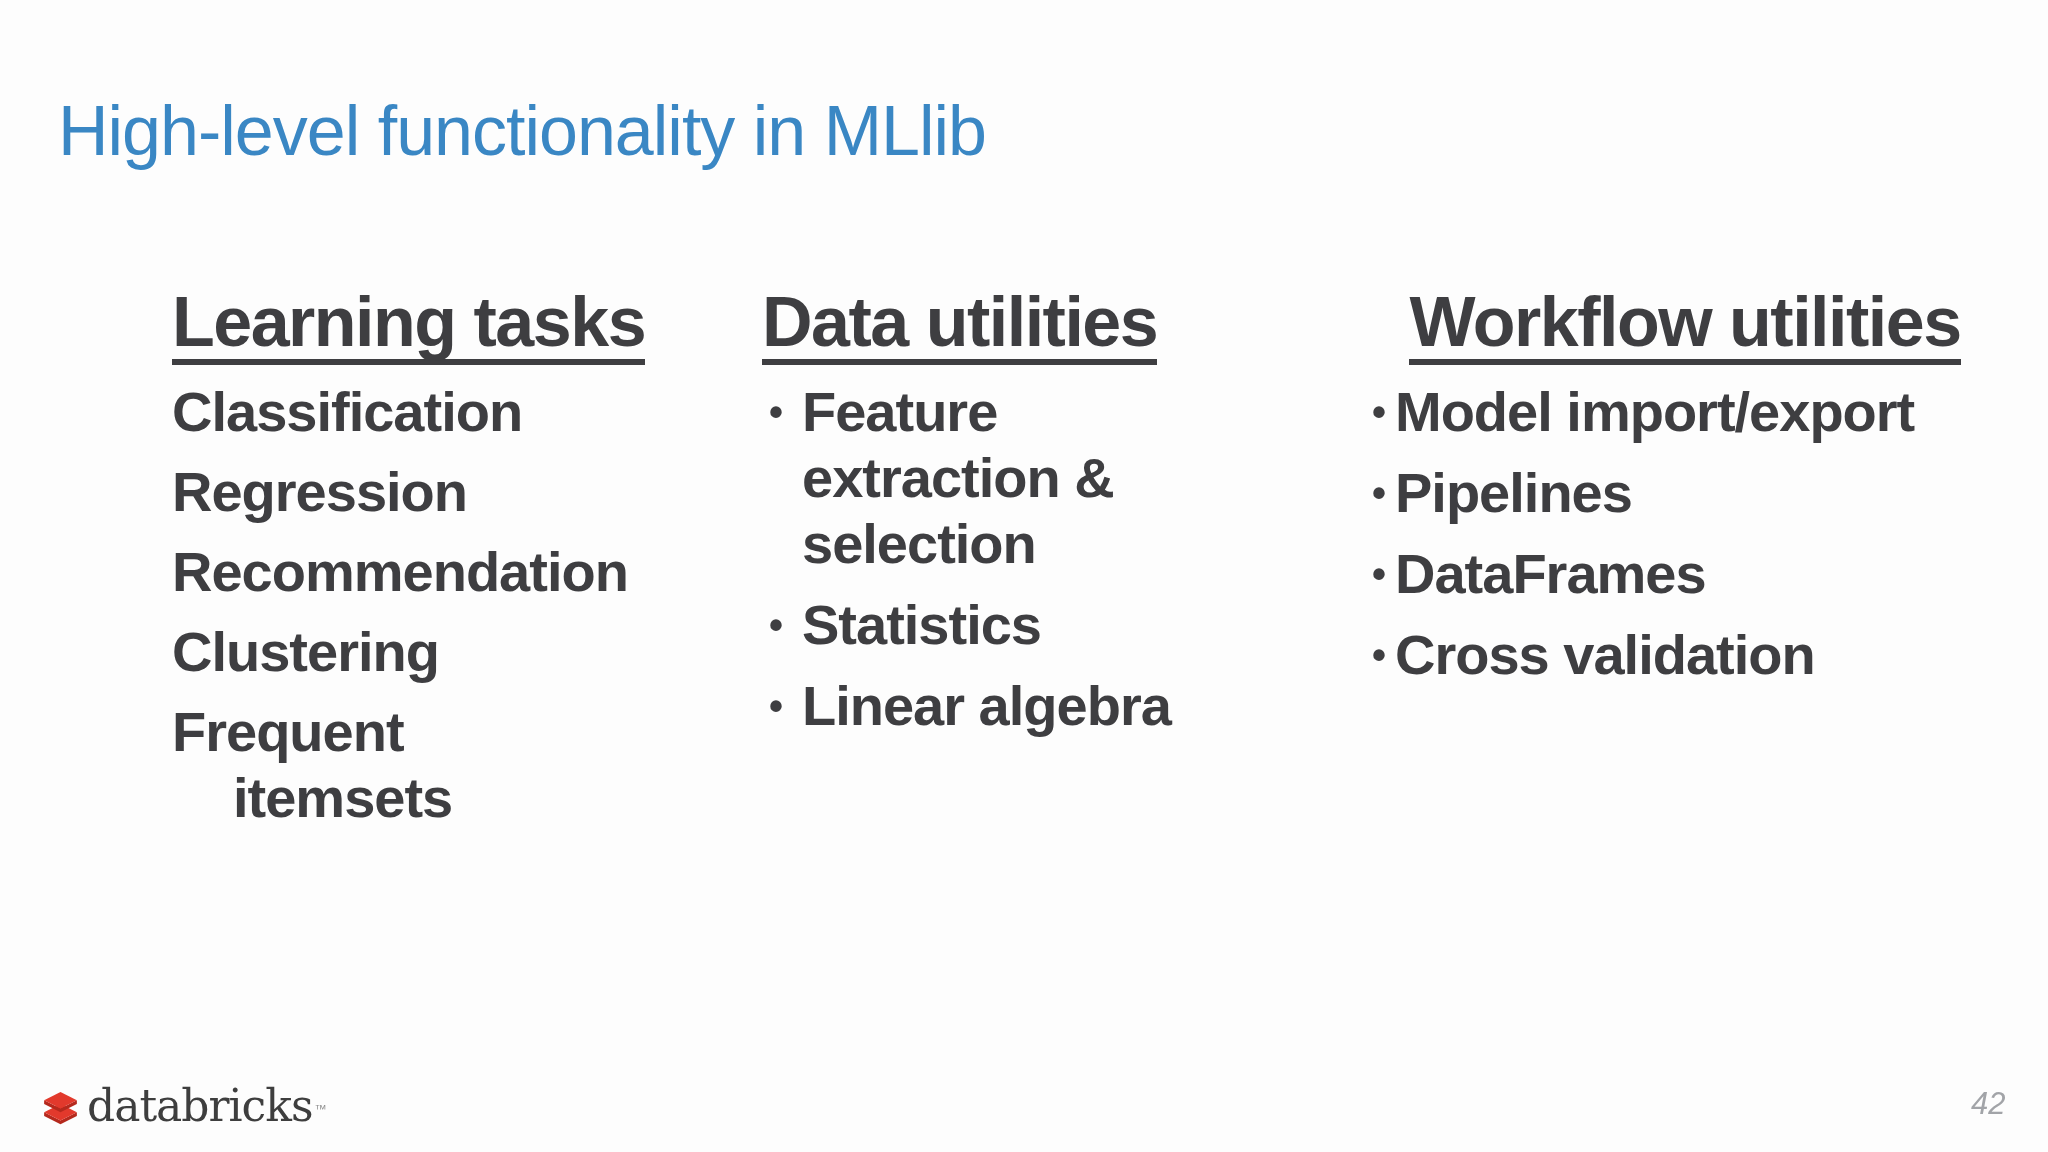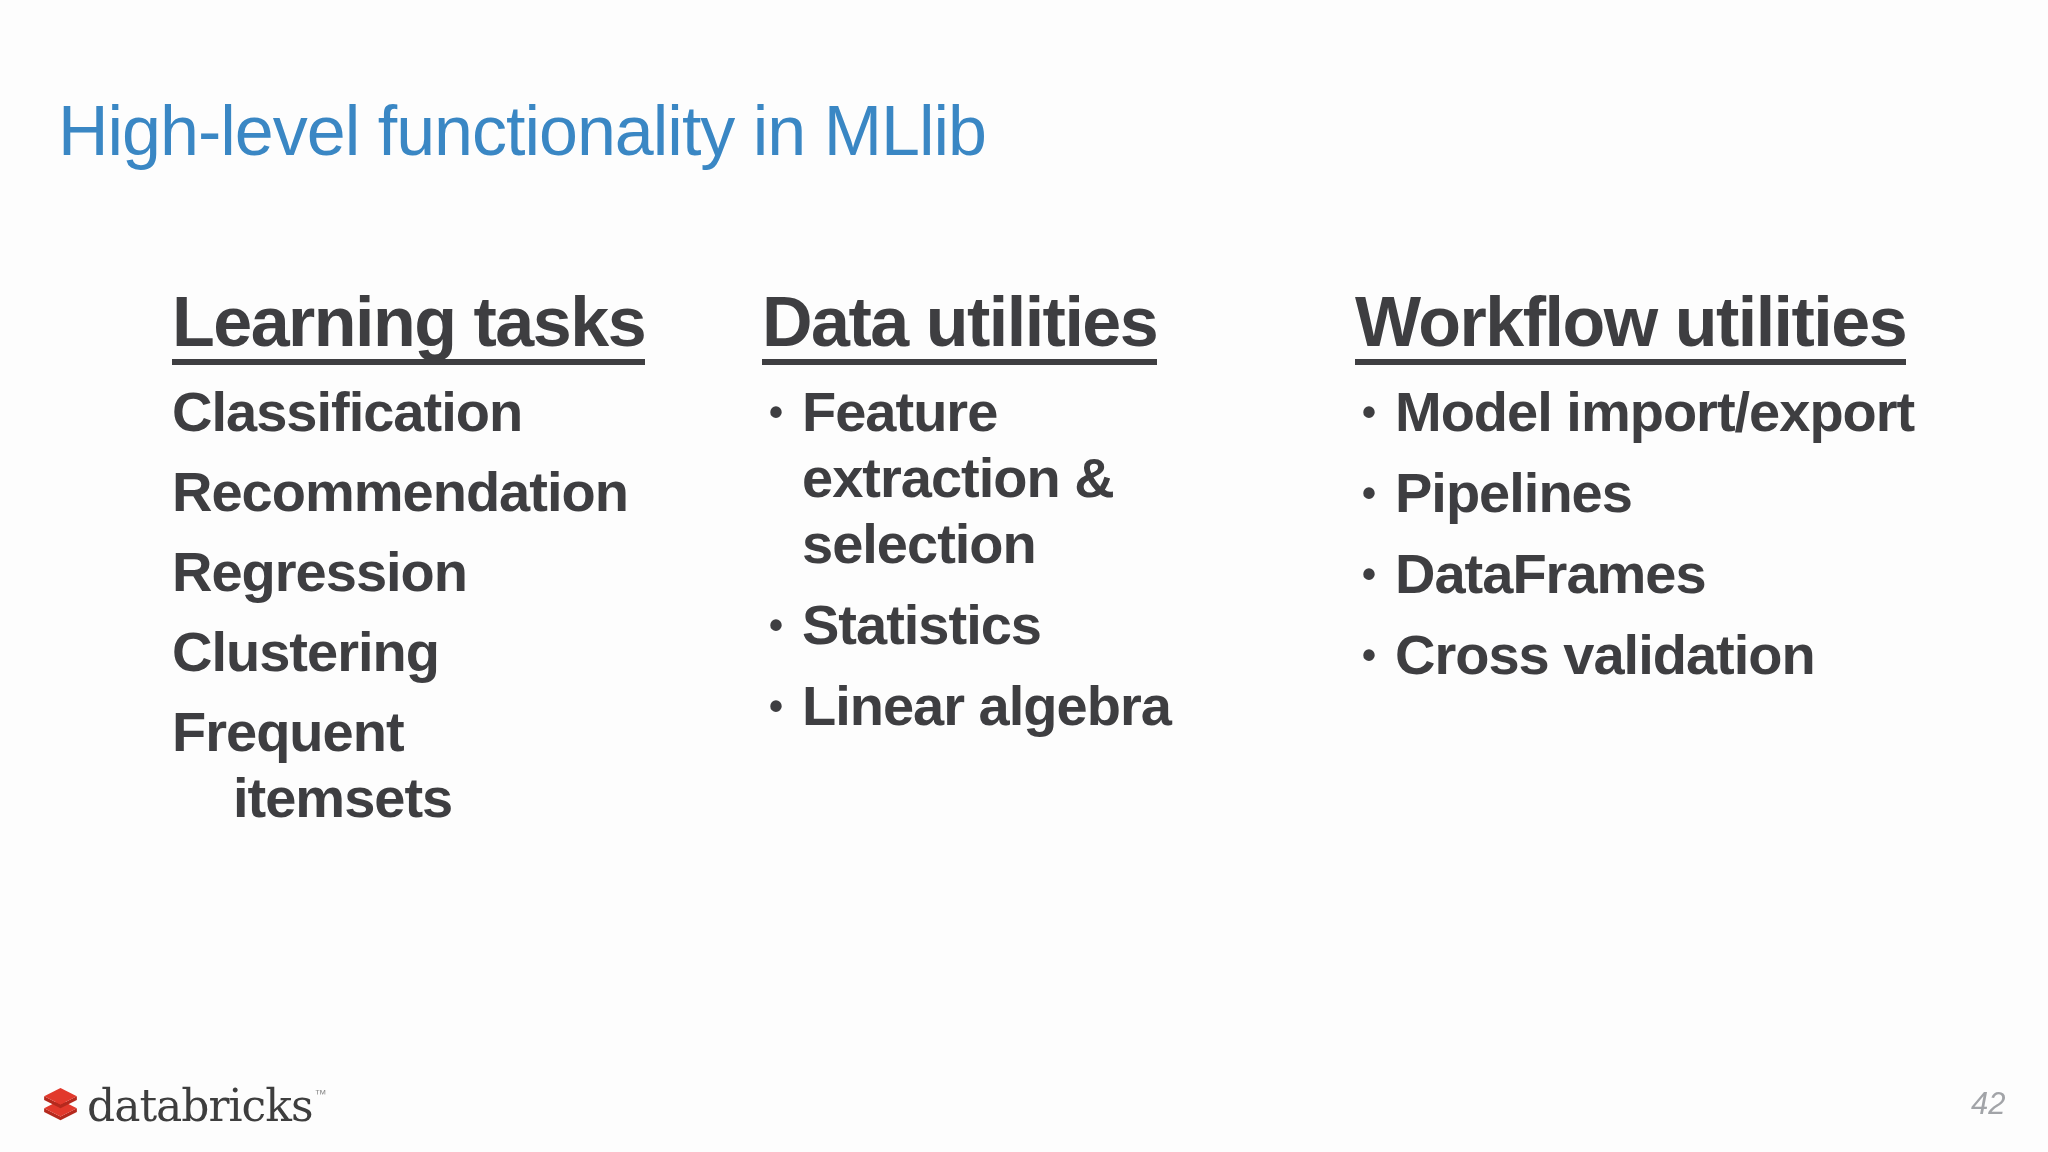--- a/index.html
+++ b/index.html
@@ -12,62 +12,62 @@
   }
   .title {
     position:absolute; left:58px; top:96px; margin:0;
     font-size:70px; font-weight:400; line-height:1;
     letter-spacing:-1px; color:#3A87C4;
     white-space:nowrap;
   }
   .col { position:absolute; top:287px; color:#3E3E41; }
   .col1 { left:172px; width:560px; }
   .col2 { left:762px;  width:500px; }
-  .col3 { left:1355px; width:660px; }
+  .col3 { left:1355px; width:660px;text-align:center; }
   .col-header {
     display:inline-block;
     font-size:70px; font-weight:700; line-height:70px;
     letter-spacing:-1.5px;
     border-bottom:6px solid #3E3E41;
     padding-bottom:2px;
     white-space:nowrap;
   }
   .items { margin-top:14px; }
   .item {
     font-size:56px; font-weight:700; line-height:66px;
     letter-spacing:-1px; margin-bottom:14px;
     white-space:pre-line;
   }
   .col2 .item, .col3 .item { margin-bottom:15px; display:flex; align-items:flex-start; white-space:normal; }
   .bullet { flex:0 0 33px; margin-left:7px; font-size:40px; line-height:66px; color:#3E3E41; }
   .item-text { white-space:pre-line; }
   .wrap-indent { padding-left:61px; text-indent:-61px;margin-top:8px; }
-  .logo { position:absolute; left:43px; top:1082px; display:flex; align-items:flex-start; }
+  .logo { position:absolute; left:43px; top:1082px; display:flex; align-items:center; }
   .logo-icon { width:35px; height:36px; margin-top:5px; display:block; }
   .logo-word {
     font-family:"DejaVu Serif", serif;
     font-size:44px; line-height:48px; color:#3E3E3E;
     letter-spacing:-1px; margin-left:9px;
   }
   .tm { font-size:12px; line-height:1; color:#8F8F8F; margin-left:2px; margin-top:6px; }
   .page-num { position:absolute; left:1971px; top:1088px; font-size:31px; line-height:1; color:#A2A4A8;font-style:italic; }
 </style>
 </head>
 <body>
 
 <div class="slide">
 
   <h1 class="title">High-level functionality in MLlib</h1>
 
   <section class="col col1">
     <div class="col-header">Learning tasks</div>
     <div class="items">
       <div class="item">Classification</div>
+      <div class="item">Regression</div>
       <div class="item">Recommendation</div>
-      <div class="item">Regression</div>
       <div class="item">Clustering</div>
       <div class="item wrap-indent">Frequent
 itemsets</div>
     </div>
   </section>
 
   <section class="col col2">
     <div class="col-header">Data utilities</div>
     <div class="items">
       <div class="item">

